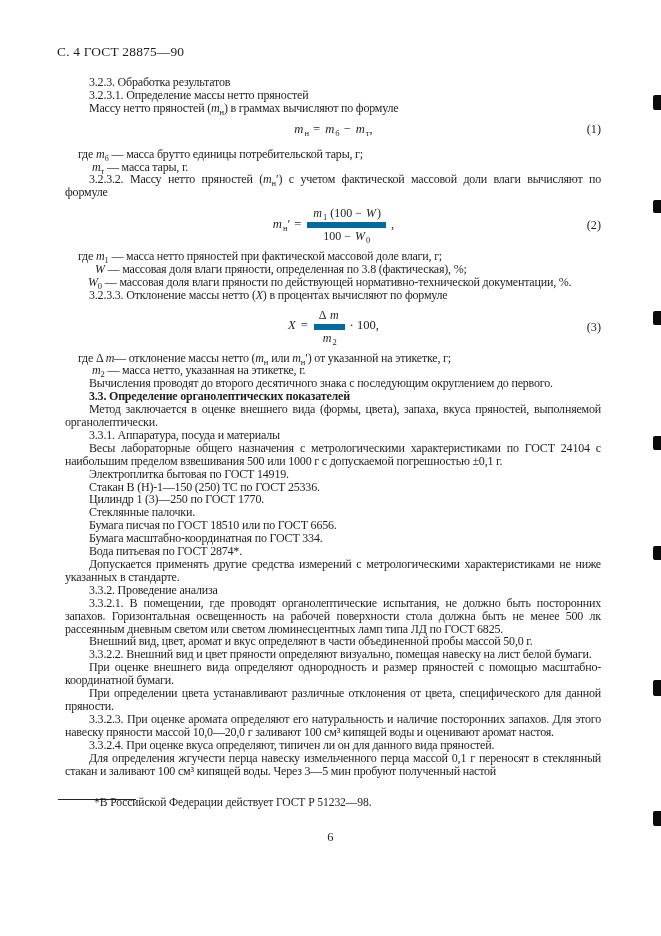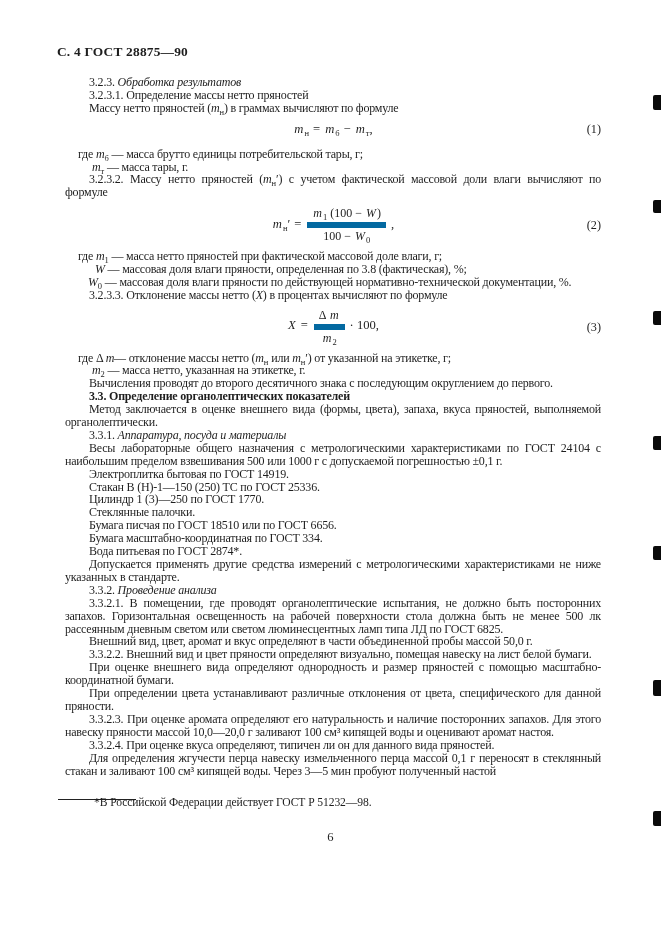--- a/index.html
+++ b/index.html
@@ -7,35 +7,35 @@
     width:661px;height:936px;
     background:#ffffff;
     font-family:"Liberation Serif","DejaVu Serif",serif;
     color:#1e1e1e;
     position:relative;
     overflow:hidden;
   }
   .page{position:absolute;inset:0;background:#ffffff;}
   .page-header{
     position:absolute;left:57px;top:44px;
-    font-size:13.4px;font-weight:bold;letter-spacing:.2px;
+    font-size:13.4px;font-weight:normal;letter-spacing:.2px;
     white-space:nowrap;
   }
   .doc-body{
     position:absolute;left:65px;top:76px;width:536px;
     font-size:12px;line-height:12.9px;letter-spacing:-0.2px;
   }
   .doc-body p{margin:0;text-align:left;}
   .doc-body p.just{text-align:justify;}
   .doc-body p.ind{text-indent:24px;}
   .doc-body p.g{padding-left:13px;}
   .doc-body p.g2{padding-left:27px;}
   .doc-body p.g2b{padding-left:30px;}
   .doc-body p.g2c{padding-left:23px;}
-  .it{font-style:italic;}
+  .it{}
   .bd{font-weight:bold;}
   .mv{font-style:italic;}
   sub.msub{font-size:8.5px;line-height:0;vertical-align:-3px;letter-spacing:0;}
   
   .eqrow{position:relative;text-align:center;}
   #eq1{margin:8px 0 12px;}
   #eq2{margin:8px 0 7px;}
   #eq3{margin:7px 0 7px;}
   .eq{display:inline-block;font-size:12.6px;letter-spacing:0;}
   .eq i{font-style:italic;padding:0 1px;}

